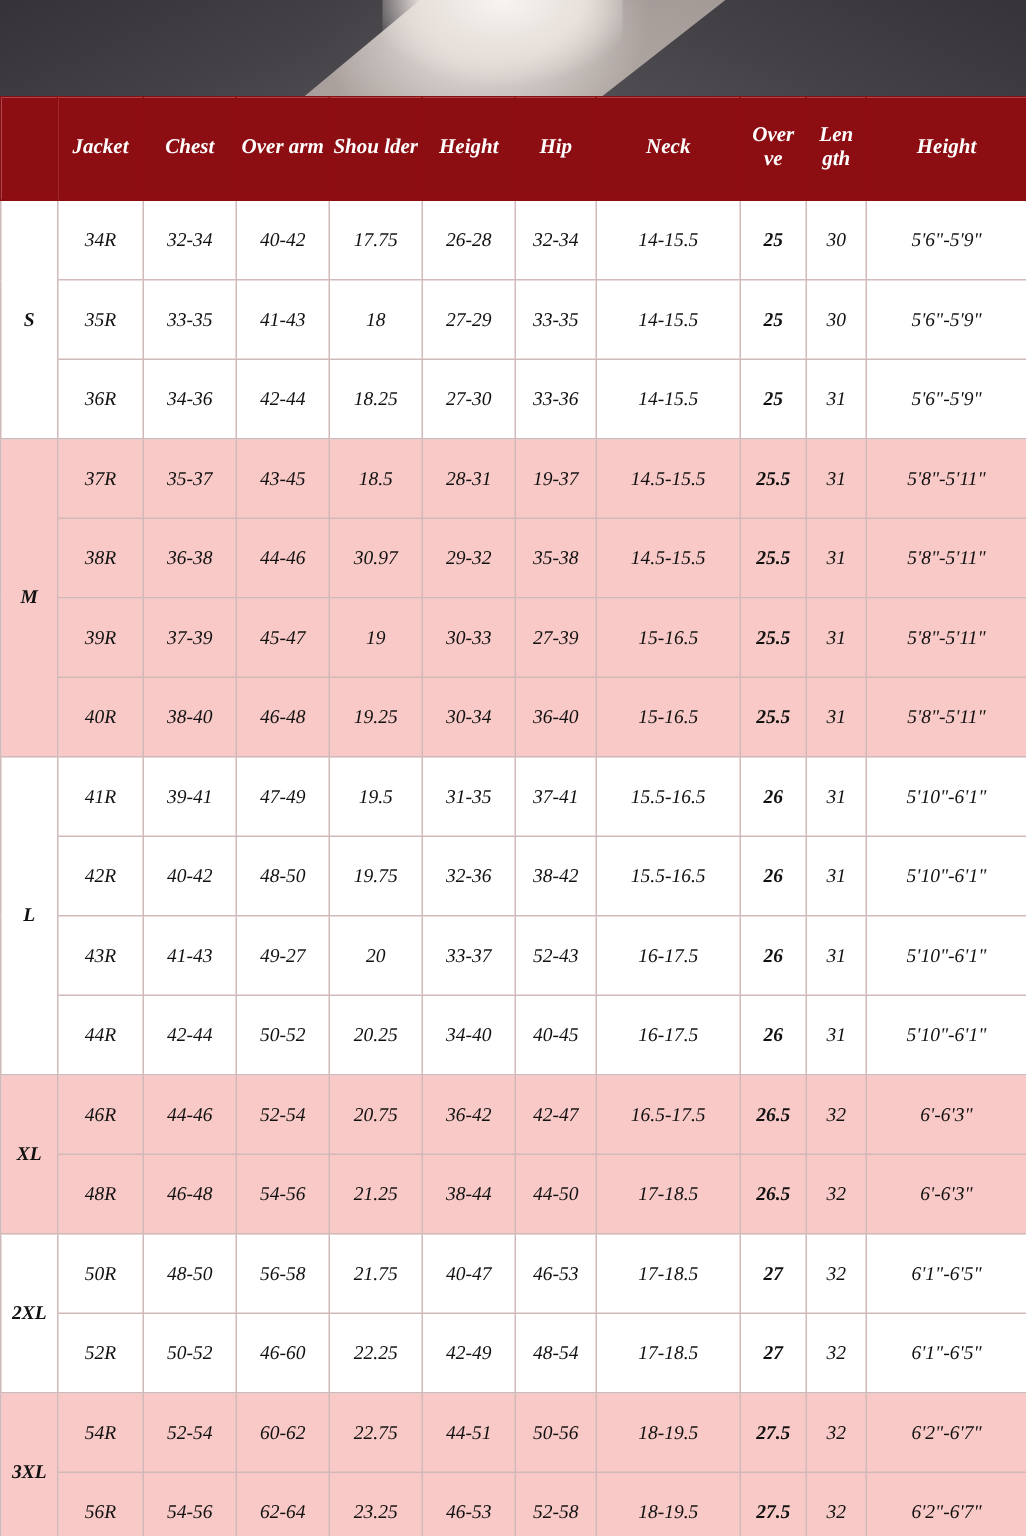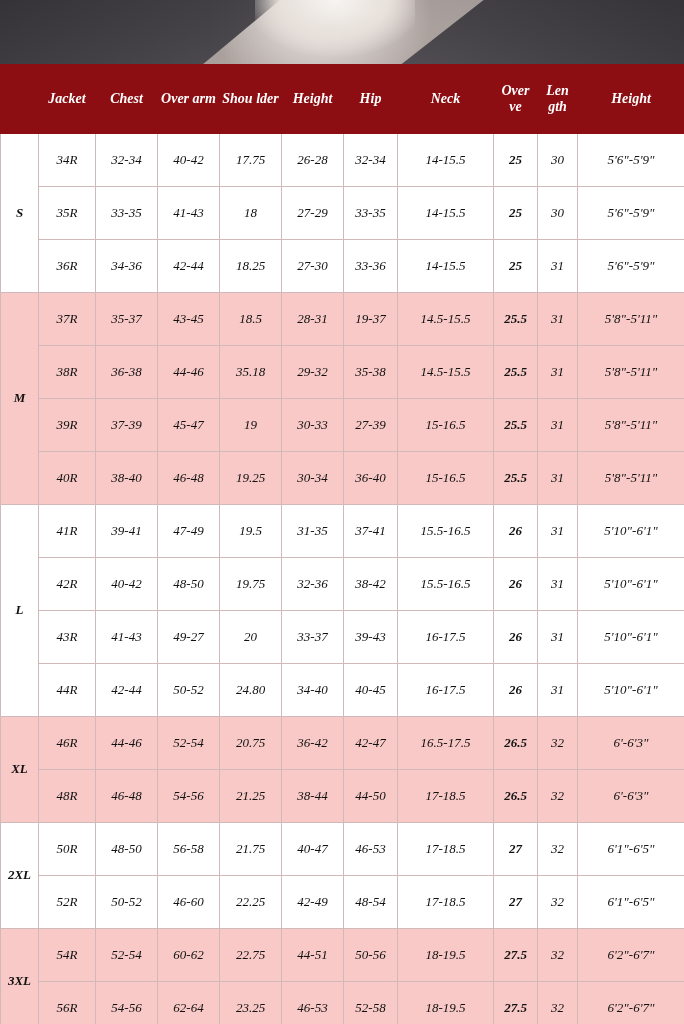--- a/index.html
+++ b/index.html
@@ -180,21 +180,21 @@
           <td class="row-h">19-37</td>
           <td class="row-h">14.5-15.5</td>
           <td class="row-h bold-val">25.5</td>
           <td class="row-h">31</td>
           <td class="row-h">5'8"-5'11"</td>
         </tr>
         <tr class="band-pink">
           <td class="row-h">38R</td>
           <td class="row-h">36-38</td>
           <td class="row-h">44-46</td>
-          <td class="row-h">35.18</td>
+          <td class="row-h">30.97</td>
           <td class="row-h">29-32</td>
           <td class="row-h">35-38</td>
           <td class="row-h">14.5-15.5</td>
           <td class="row-h bold-val">25.5</td>
           <td class="row-h">31</td>
           <td class="row-h">5'8"-5'11"</td>
         </tr>
         <tr class="band-pink">
           <td class="row-h">39R</td>
           <td class="row-h">37-39</td>
@@ -243,31 +243,31 @@
           <td class="row-h bold-val">26</td>
           <td class="row-h">31</td>
           <td class="row-h">5'10"-6'1"</td>
         </tr>
         <tr class="band-white">
           <td class="row-h">43R</td>
           <td class="row-h">41-43</td>
           <td class="row-h">49-27</td>
           <td class="row-h">20</td>
           <td class="row-h">33-37</td>
-          <td class="row-h">39-43</td>
+          <td class="row-h">52-43</td>
           <td class="row-h">16-17.5</td>
           <td class="row-h bold-val">26</td>
           <td class="row-h">31</td>
           <td class="row-h">5'10"-6'1"</td>
         </tr>
         <tr class="band-white">
           <td class="row-h">44R</td>
           <td class="row-h">42-44</td>
           <td class="row-h">50-52</td>
-          <td class="row-h">24.80</td>
+          <td class="row-h">20.25</td>
           <td class="row-h">34-40</td>
           <td class="row-h">40-45</td>
           <td class="row-h">16-17.5</td>
           <td class="row-h bold-val">26</td>
           <td class="row-h">31</td>
           <td class="row-h">5'10"-6'1"</td>
         </tr>
         <tr class="band-pink">
           <td class="group-cell group-pink" rowspan="2">XL</td>
           <td class="row-h">46R</td>

